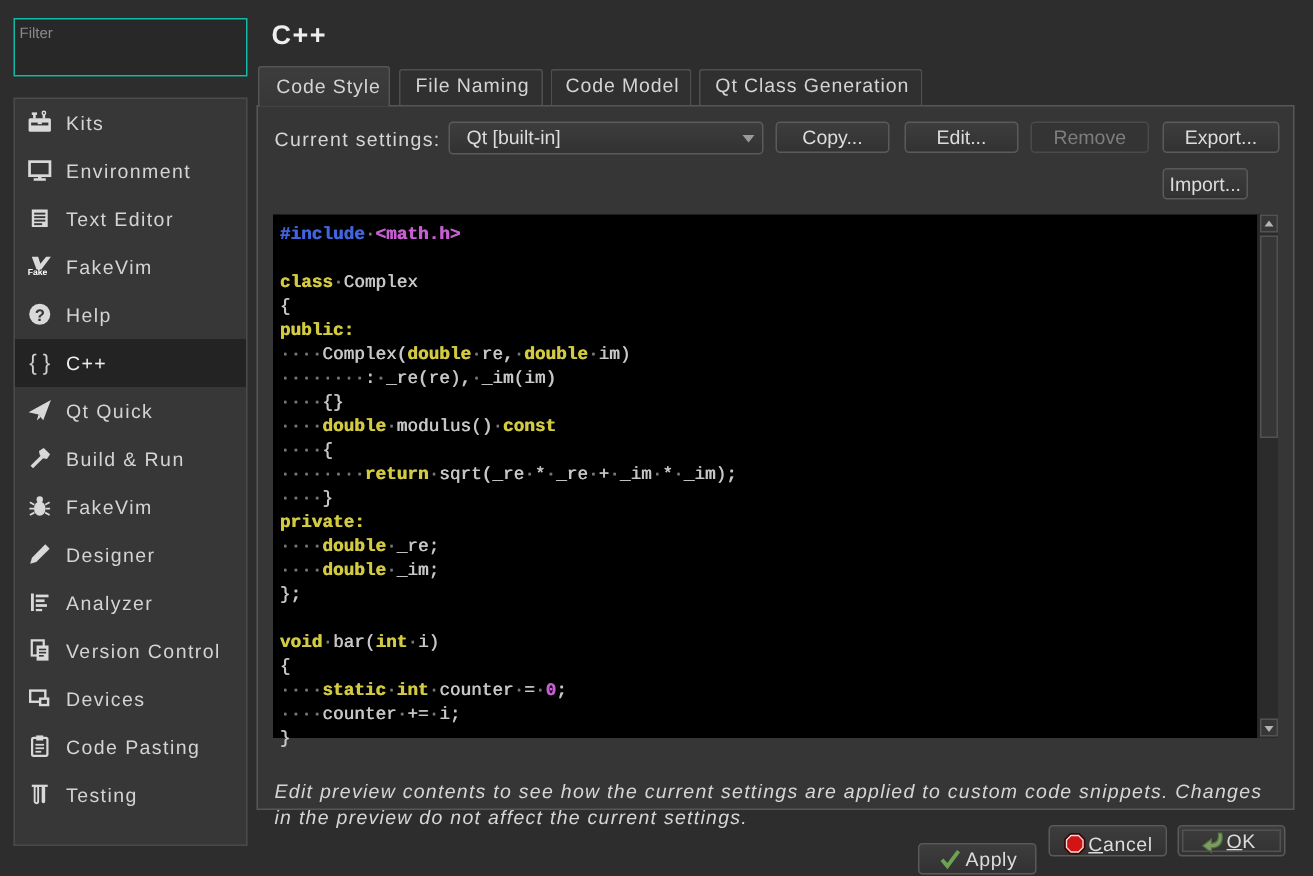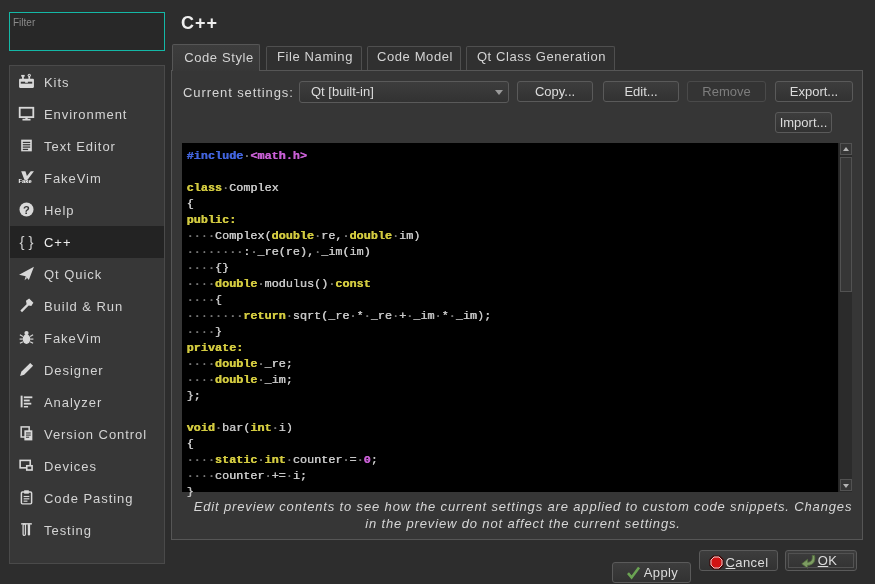--- a/index.html
+++ b/index.html
@@ -51,22 +51,22 @@
 #code .n { color:#c75fd3; font-weight:bold; }
 #code .d { color:#767676; }
 #sbar { position:absolute; left:656px; top:0; width:14px; height:349px;
   background:#2b2b2b; border-left:1px solid #262626; }
 .sbtn { position:absolute; left:1px; width:12px; height:12px; background:#363636;
   border:1px solid #525252; }
 .sbtn .t { position:absolute; left:2px; width:0; height:0;
   border-left:3px solid transparent; border-right:3px solid transparent; }
 #sthumb { position:absolute; left:1px; top:14px; width:12px; height:135px;
   background:#363636; border:1px solid #525252; }
-#help { left:183px; top:499px; width:680px; font-size:13px; font-style:italic;
-  letter-spacing:0.85px; color:#d6d6d6; line-height:16.5px;text-align:center; }
+#help { left:183px; top:520px; width:680px; font-size:13px; font-style:italic;
+  letter-spacing:0.85px; color:#d6d6d6; line-height:16.5px; }
 
 .bbtn { position:absolute; top:550px; height:21px;
   background:linear-gradient(#3d3d3d,#323232); border:1px solid #5a5a5a;
   border-radius:3px; font-size:13px; letter-spacing:0.4px; color:#dcdcdc; display:flex;
   align-items:center; justify-content:center; gap:2px; }
 .bbtn svg { flex:0 0 auto; }
 u { text-decoration:underline; }
 </style>
 </head>
 <body>

